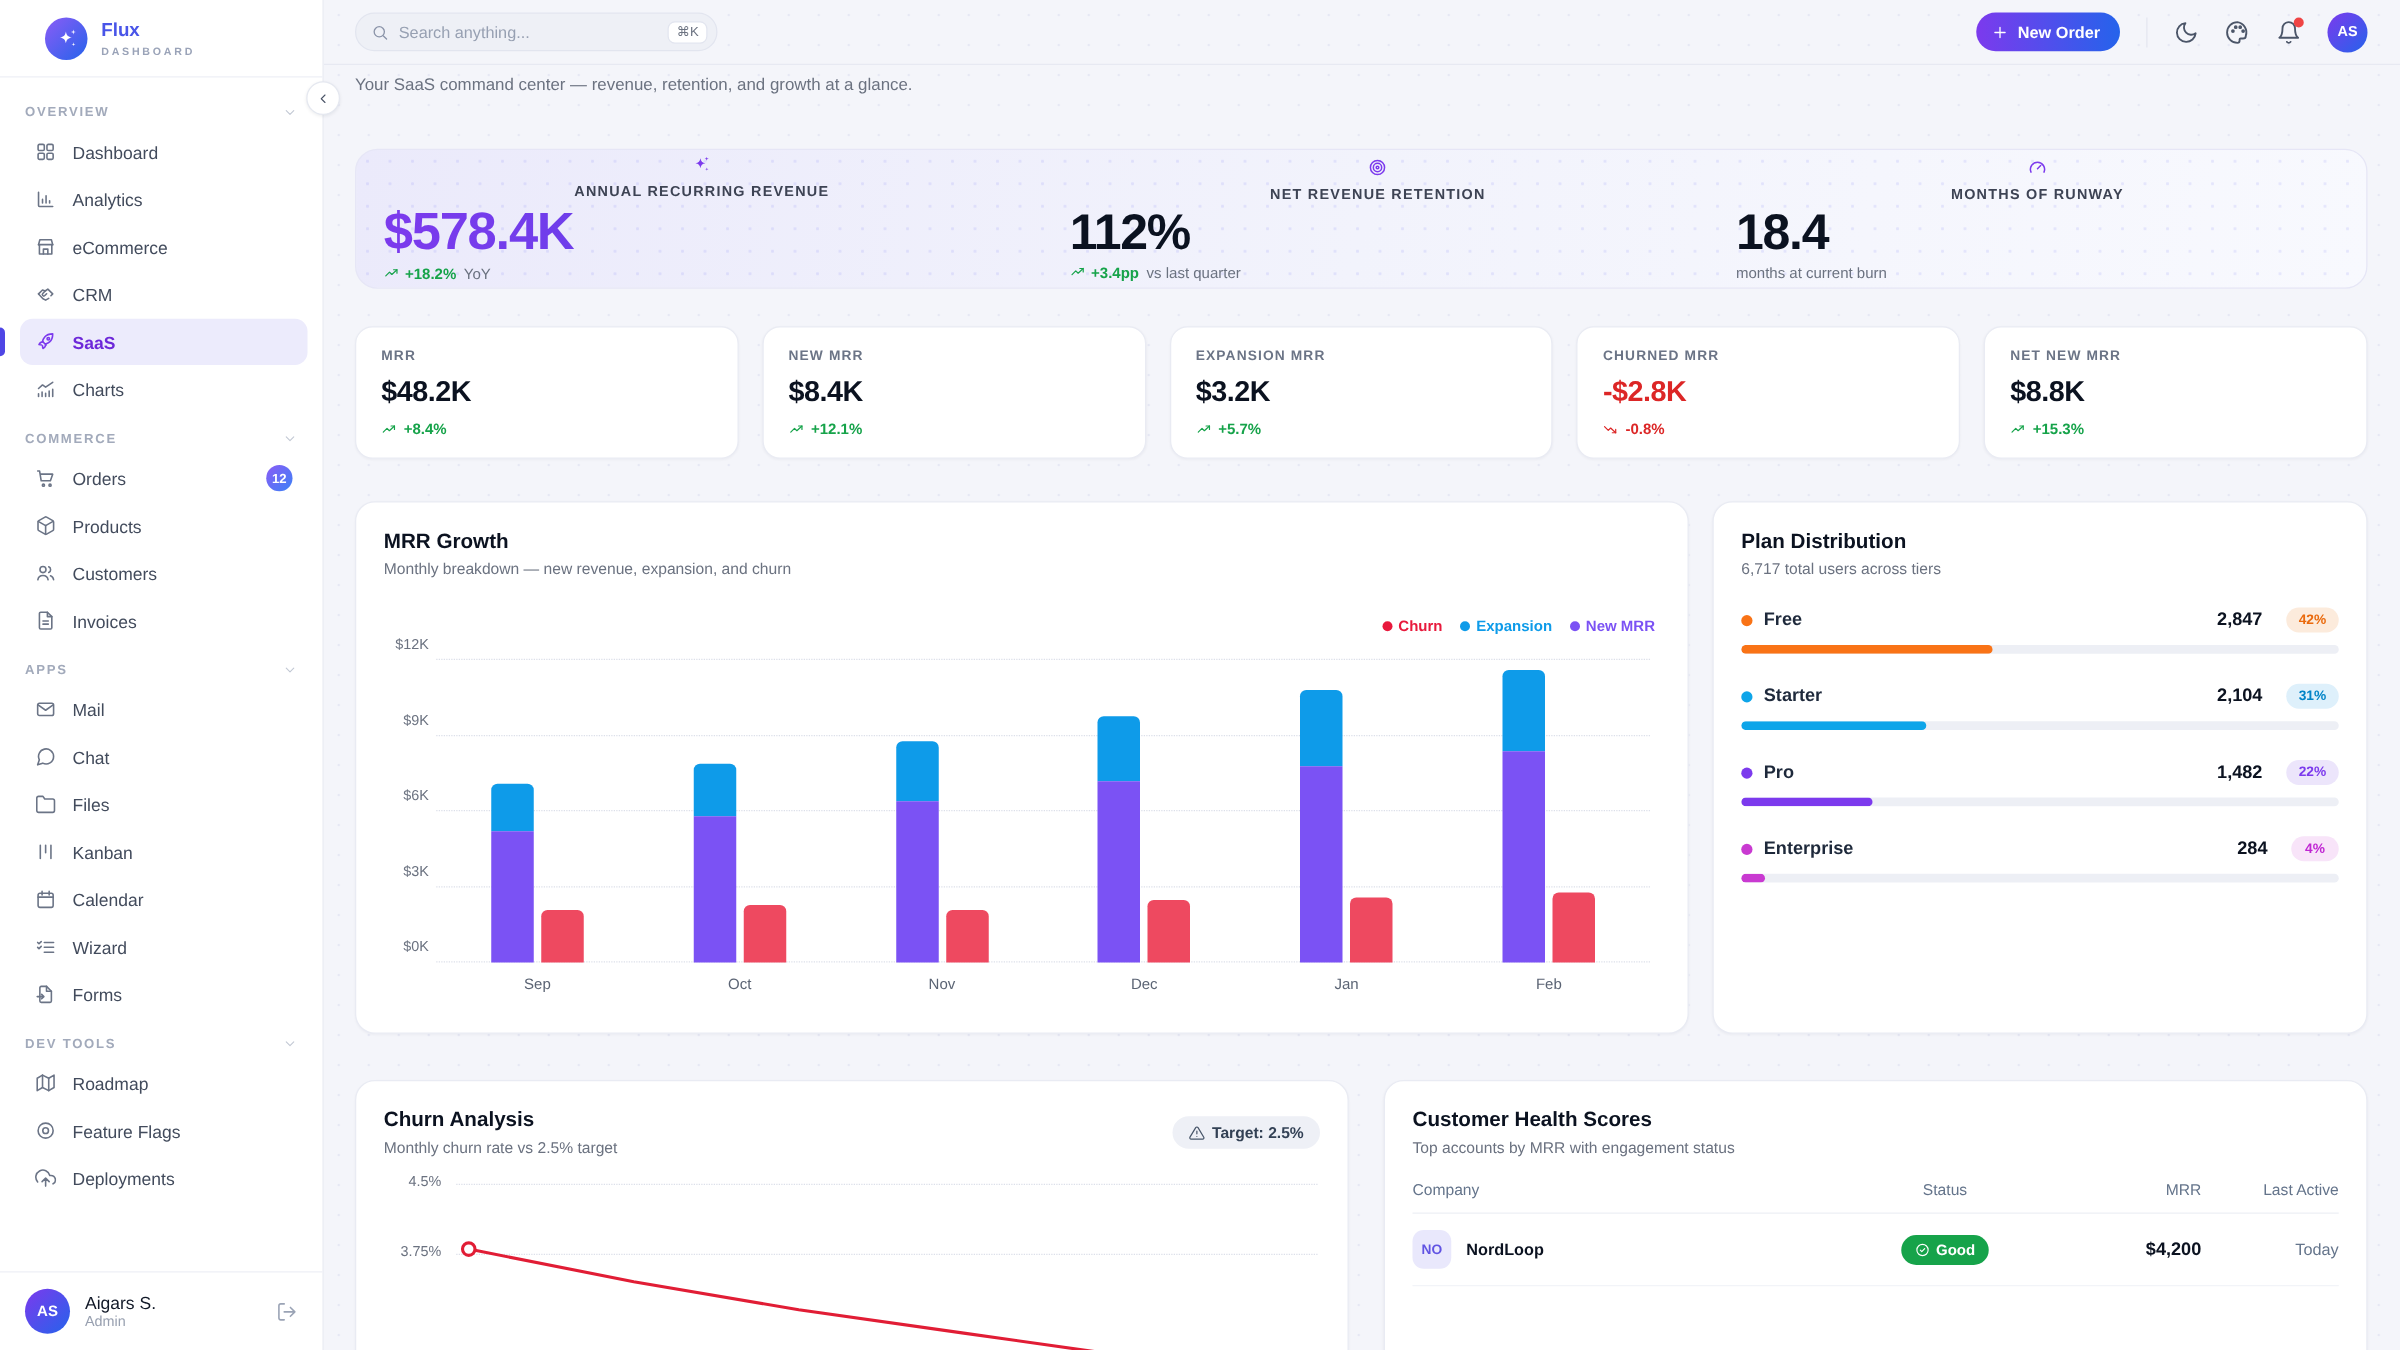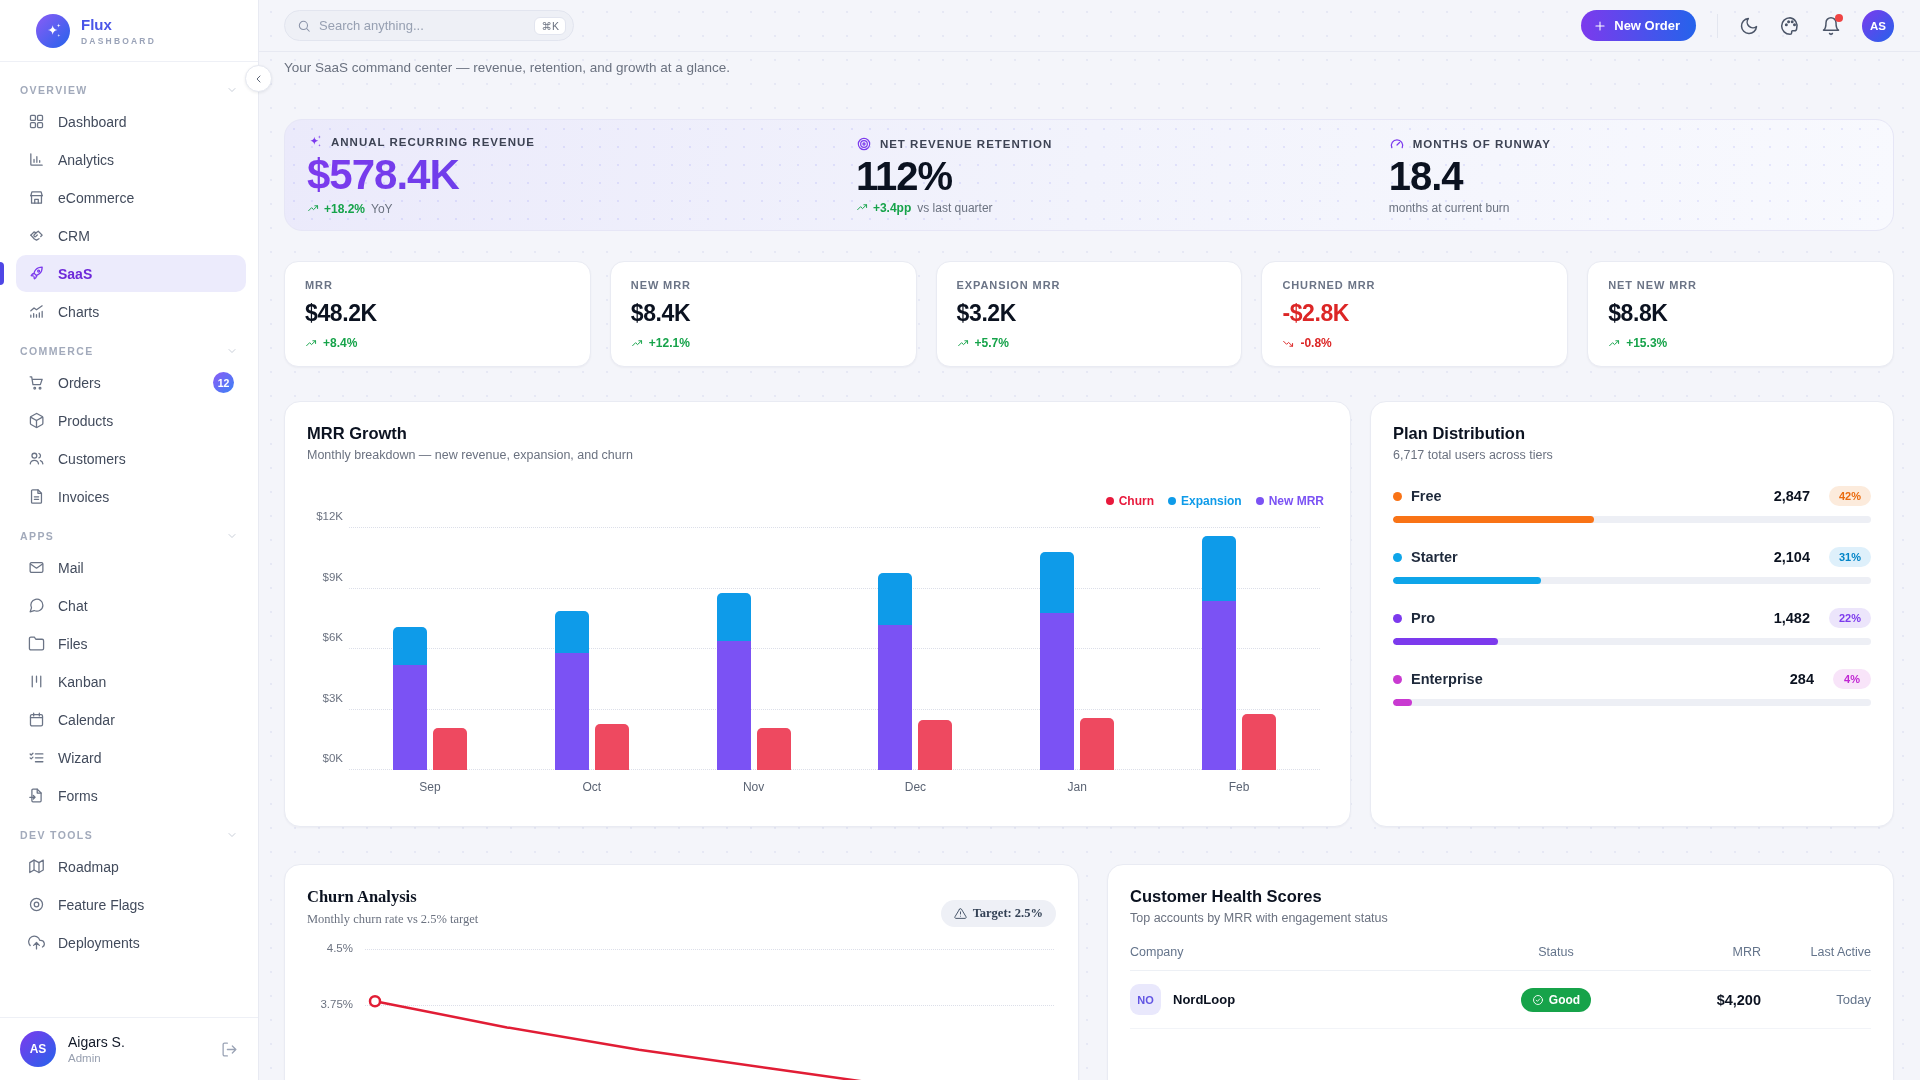--- a/index.html
+++ b/index.html
@@ -50,21 +50,21 @@
   .collapse-btn { position:absolute; left:-14px; top:27px; width:27px; height:27px; border-radius:50%; background:#fff; border:1px solid #e5e8f0; box-shadow:0 1px 3px rgba(15,23,42,.08); display:flex; align-items:center; justify-content:center; cursor:pointer; z-index:6; }
   .collapse-btn .ic { width:12px; height:12px; color:#4b5568; }
 
   .content { padding:0 26px 0 25px; position:relative; flex:1; }
   .page-title { margin-top:30px; font-size:27px; font-weight:800; letter-spacing:-0.3px; color:#0b1220; }
   .page-sub { margin-top:8px; font-size:13.5px; color:#6b7280; }
 
   
   .hero { margin-top:44px; height:112px; border-radius:18px; border:1px solid #e6e6f6; background:radial-gradient(rgba(99,102,241,.13) 1px,transparent 1.4px) 0 0/18px 18px, linear-gradient(100deg,#ebeafb 0%,#f2f3fc 50%,#f8f9fe 100%); display:grid; grid-template-columns:1.03fr 1fr 0.98fr; align-items:center; padding:0 2px; }
   .hero-col { padding:0 20px; }
-  .hero-head { display:flex; align-items:center; gap:8px; }
+  .hero-head { display:flex; align-items:center; gap:8px;flex-direction:column; }
   .hero-head .ic { width:16px; height:16px; color:#7c3aed; }
   .hero-label { font-size:11.5px; font-weight:700; letter-spacing:1px; color:#3d4354; }
   .hero-value { margin-top:3px; font-size:40px; font-weight:800; letter-spacing:-1px; color:#0b1220; line-height:1.05; }
   .hero-value.gradient { background:linear-gradient(90deg,#7c3aed,#4f46e5); -webkit-background-clip:text; background-clip:text; color:transparent; font-size:42px; }
   .hero-delta { margin-top:4px; font-size:12px; color:#6b7280; display:flex; align-items:center; gap:6px; }
   .hero-delta .up { color:#16a34a; font-weight:700; display:flex; align-items:center; gap:4px; }
   .hero-delta .ic { width:13px; height:13px; }
 
   
   .cards-row { margin-top:30px; display:grid; grid-template-columns:repeat(5,1fr); gap:19px; }
@@ -106,21 +106,21 @@
   .plan-dot { width:9px; height:9px; border-radius:50%; }
   .plan-label { font-size:14.5px; font-weight:600; color:#1e293b; }
   .plan-value { margin-left:auto; font-size:14.5px; font-weight:700; color:#0b1220; }
   .pct-pill { font-size:11px; font-weight:700; border-radius:999px; padding:4px 10px; margin-left:10px; min-width:38px; text-align:center; }
   .plan-track { margin-top:10px; height:7px; border-radius:99px; background:#edeff5; overflow:hidden; }
   .plan-fill { height:100%; border-radius:99px; }
 
   
   .bottom-row { margin-top:37px; display:grid; grid-template-columns:795px 1fr; gap:28px; }
   .bottom-row .panel { height:360px; }
-  .churn-head { display:flex; align-items:flex-end;font-family:Liberation Serif, serif; }
+  .churn-head { display:flex; align-items:center; }
   .target-badge { margin-left:auto; display:flex; align-items:center; gap:6px; background:#eef0f6; border-radius:999px; padding:6px 13px; font-size:12.5px; font-weight:600; color:#334155; }
   .target-badge .ic { width:13px; height:13px; color:#475569; }
   .churn-plot { position:relative; margin-top:22px; height:230px; }
   .churn-tick-label { position:absolute; left:0; width:46px; text-align:right; font-size:11.5px; color:#6b7280; transform:translateY(-7px); }
   .churn-grid { position:absolute; left:58px; right:2px; border-top:1.5px dotted #dcdfe9; }
   .churn-svg { position:absolute; left:58px; right:2px; top:0; }
 
   
   .health-table { margin-top:20px; }
   .t-head { display:grid; grid-template-columns:1fr 150px 130px 110px; font-size:12.5px; color:#64748b; padding-bottom:11px; border-bottom:1px solid #edf0f5; }

